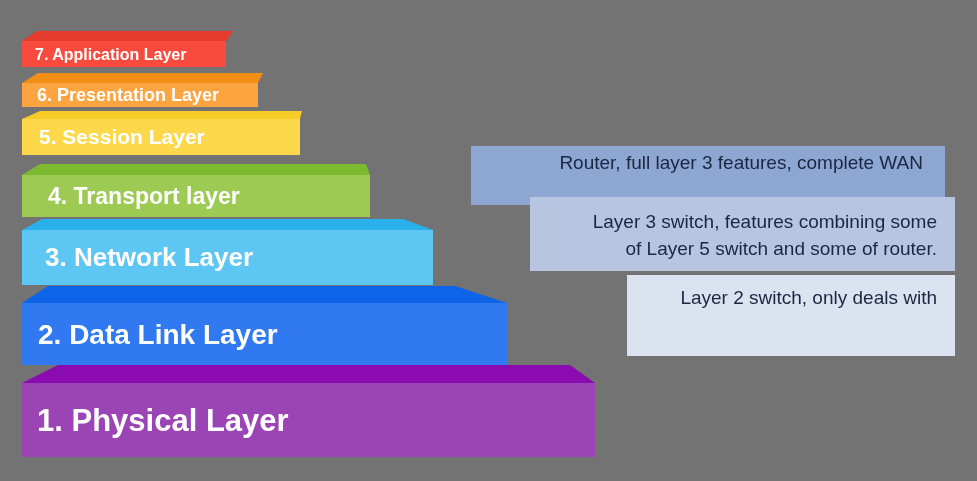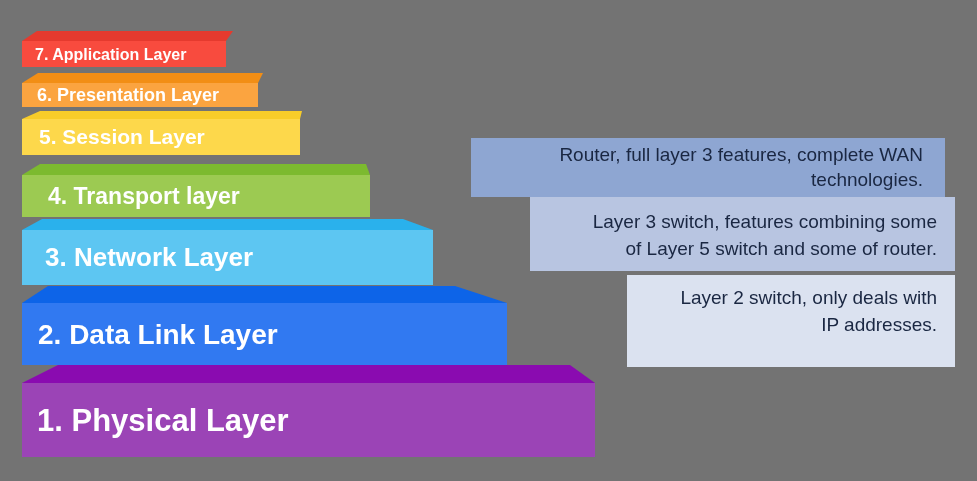--- a/index.html
+++ b/index.html
@@ -16,21 +16,21 @@
   }
   .note{
     position:absolute;
     box-sizing:border-box;
     text-align:right;
     font-weight:400;
   }
   .note span{display:block;}
   .note-1{left:471px;top:138px;width:474px;height:59px;font-size:19px;line-height:25px;padding:4px 22px 0 0;}
   .note-2{left:530px;top:197px;width:425px;height:74px;font-size:19px;line-height:27px;padding:11px 18px 0 0;}
-  .note-3{left:627px;top:275px;width:328px;height:92px;font-size:19px;line-height:27px;padding:9px 18px 0 0;}
+  .note-3{left:627px;top:275px;width:328px;height:81px;font-size:19px;line-height:27px;padding:9px 18px 0 0;}
 </style>
 </head>
 <body>
 
 <div class="stage" style="background: #737373;">
 
   <svg class="pyramid-svg" width="977" height="481" viewBox="0 0 977 481">
 
     <g>
       <polygon points="22,41 37,31 233,31 226,41" fill="#e53a2e"></polygon>
@@ -68,30 +68,28 @@
       <text class="layer-label" x="38" y="344" font-size="28" fill="#ffffff">2. Data Link Layer</text>
     </g>
 
     <g>
       <polygon points="22,383 58,365 570,365 595,383" fill="#8a0bb0"></polygon>
       <rect x="22" y="383" width="573" height="74" fill="#9b44b6"></rect>
       <text class="layer-label" x="37" y="431" font-size="31" fill="#ffffff">1. Physical Layer</text>
     </g>
   </svg>
 
-  <div class="note note-1" style="background: rgb(142, 166, 210); color: rgb(26, 39, 66);">
+  <div class="note note-1" style="background: rgb(142, 166, 210); color: rgb(26, 39, 66); margin-top: 8px;">
     <span>Router, full layer 3 features, complete WAN</span>
-    <span>technologies.</span>
     <span></span>
   </div>
 
   <div class="note note-2" style="background: rgb(184, 197, 225); color: rgb(26, 39, 66);">
     <span>Layer 3 switch, features combining some</span>
     <span>of Layer 5 switch and some of router.</span>
     <span></span>
   </div>
 
   <div class="note note-3" style="background: rgb(219, 226, 240); color: rgb(26, 39, 66);">
     <span>Layer 2 switch, only deals with</span>
-    <span>IP addresses.</span>
   </div>
 
 </div>
 
 </body></html>

